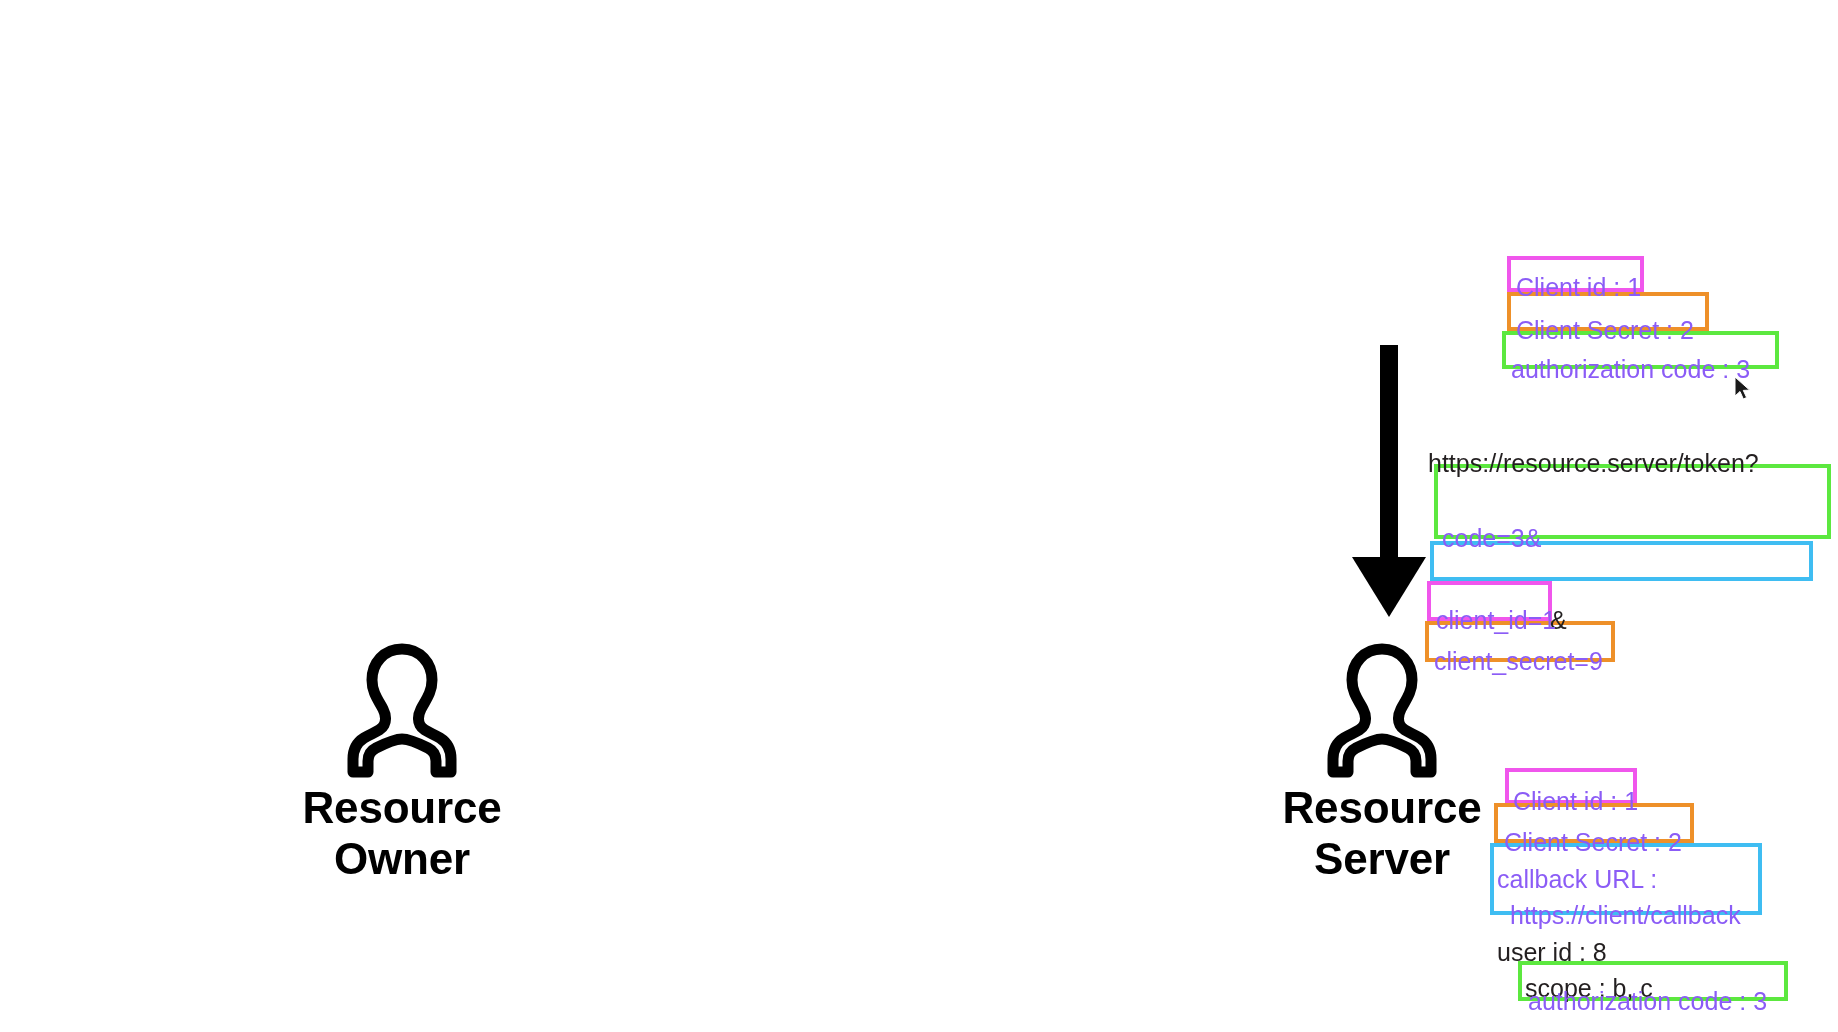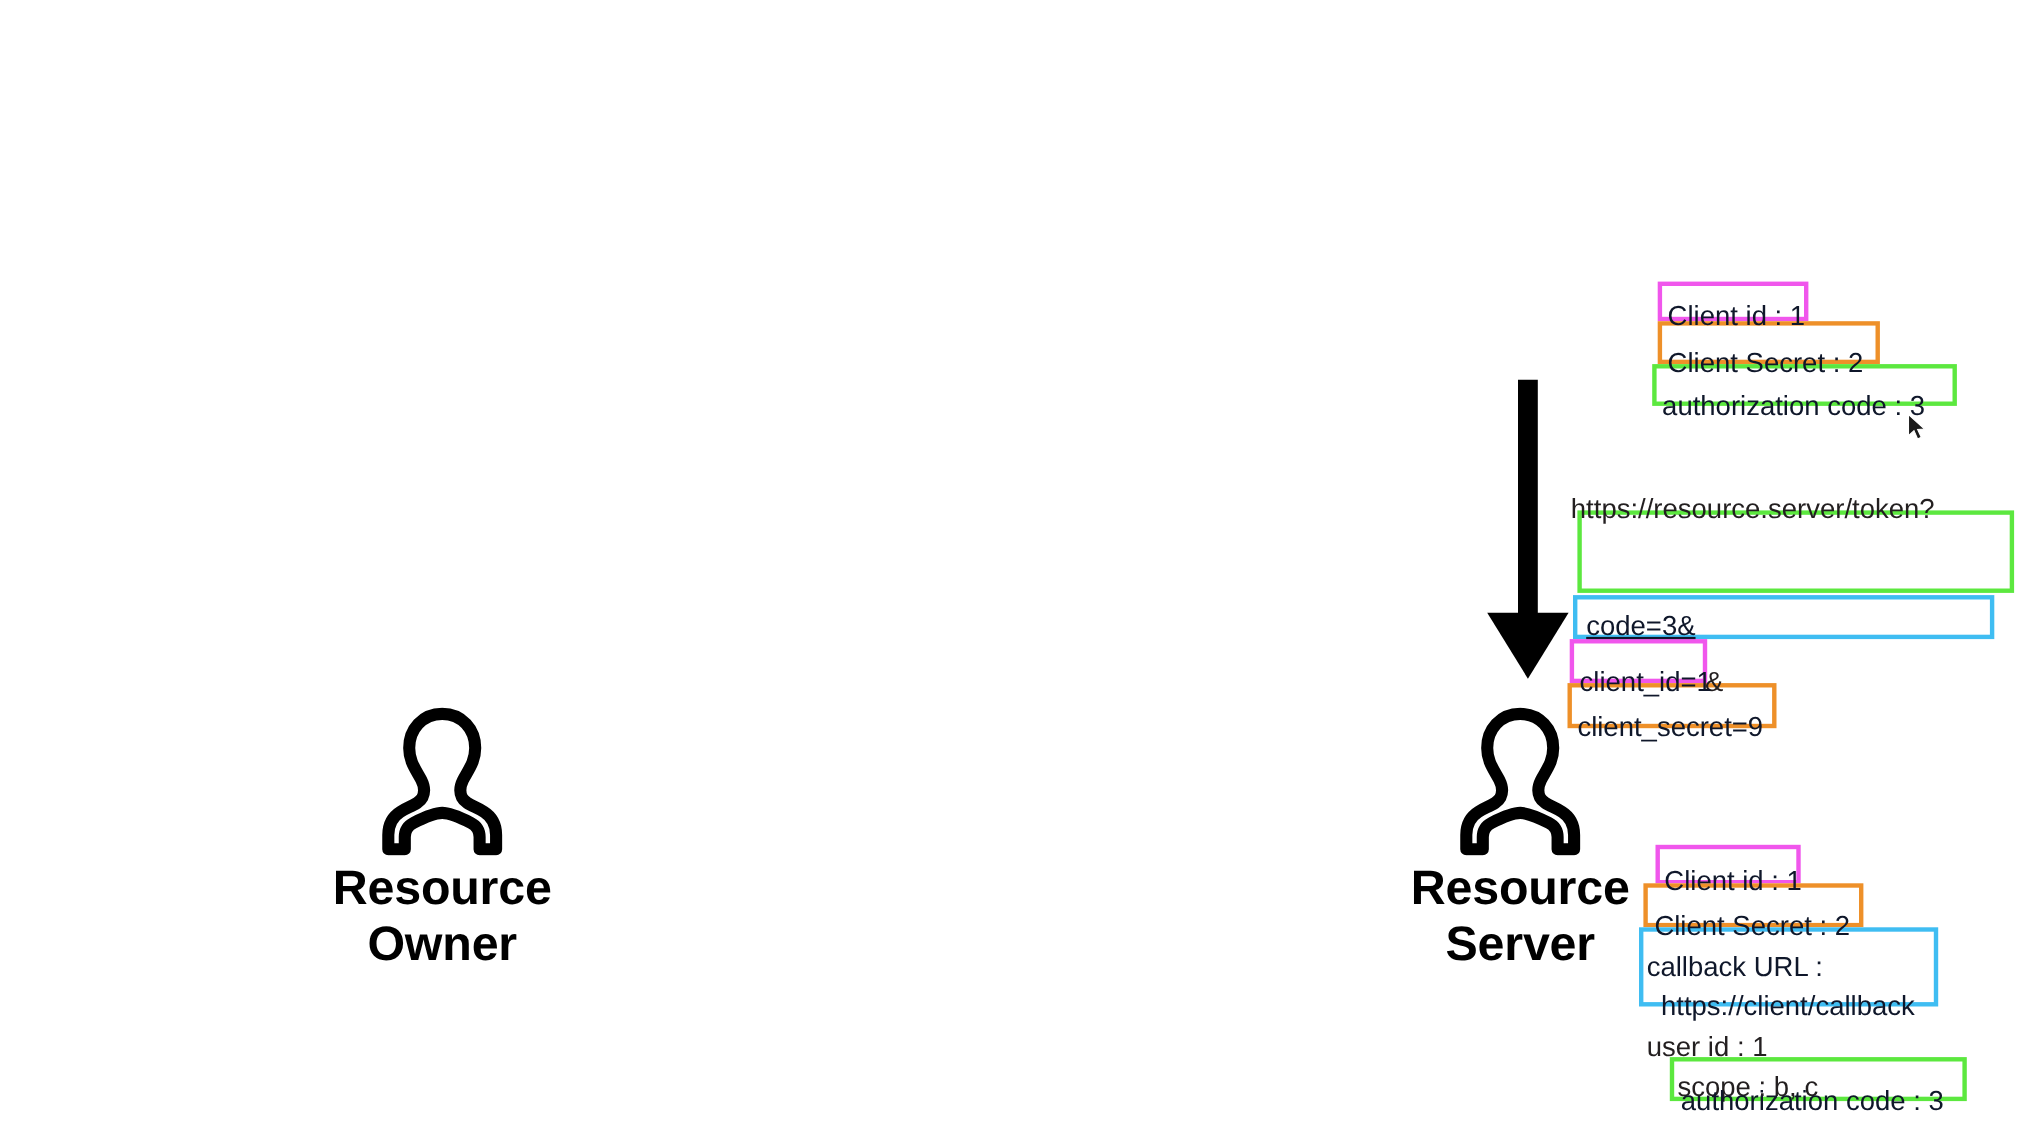--- a/index.html
+++ b/index.html
@@ -45,21 +45,21 @@
     position: absolute;
     border-style: solid;
     border-width: 4px;
     background: #ffffff;
     box-sizing: border-box;
     z-index: 0;
   }
   .hl-label {
     position: absolute;
     font-size: 25px;
-    color: #0f172a;
+    color: #8b5cf6;
     line-height: 1;
     white-space: nowrap;
     z-index: 2;
   }
   .plain-label {
     position: absolute;
     font-size: 25px;
     color: #231f20;
     line-height: 1;
     white-space: nowrap;
@@ -152,21 +152,21 @@
 
     <div class="hl" style="left:1502px; top:331px; width:277px; height:38px; border-color:#5ce83f;"></div>
     <div class="hl-label" style="left:1511px; top:357px;">authorization code : 3</div>
   </div>
 
   <div style="position:absolute; left:0; top:0; width:100%; height:100%;">
 
     <div class="plain-label" style="left:1428px; top:451px;">https://resource.server/token?</div>
 
     <div class="hl" style="left:1434px; top:464px; width:397px; height:75px; border-color:#5ce83f;"></div>
-    <div class="hl-label" style="left:1442px; top:557px;text-decoration:underline;">code=3&amp;</div>
+    <div class="hl-label" style="left:1442px; top:526px;">code=3&amp;</div>
 
     <div class="hl" style="left:1430px; top:541px; width:383px; height:40px; border-color:#3fbdf2;"></div>
 
     <div class="plain-label" style="left:1550px; top:608px;">&amp;</div>
 
     <div class="hl" style="left:1427px; top:581px; width:125px; height:40px; border-color:#f056ec;"></div>
     <div class="hl-label" style="left:1436px; top:608px;">client_id=1</div>
 
     <div class="hl" style="left:1425px; top:621px; width:190px; height:41px; border-color:#ee9029;"></div>
     <div class="hl-label" style="left:1434px; top:649px;">client_secret=9</div>
@@ -177,21 +177,21 @@
     <div class="hl" style="left:1505px; top:768px; width:132px; height:36px; border-color:#f056ec;"></div>
     <div class="hl-label" style="left:1513px; top:789px;">Client id : 1</div>
 
     <div class="hl" style="left:1494px; top:803px; width:200px; height:40px; border-color:#ee9029;"></div>
     <div class="hl-label" style="left:1504px; top:830px;">Client Secret : 2</div>
 
     <div class="hl" style="left:1490px; top:843px; width:272px; height:72px; border-color:#3fbdf2;"></div>
     <div class="hl-label" style="left:1497px; top:867px;">callback URL :</div>
     <div class="hl-label" style="left:1510px; top:903px;">https://client/callback</div>
 
-    <div class="plain-label" style="left:1497px; top:940px;">user id : 1</div>
+    <div class="plain-label" style="left:1497px; top:940px;">user id : 8</div>
 
     <div class="plain-label" style="left:1525px; top:976px;">scope : b, c</div>
 
     <div class="hl" style="left:1518px; top:961px; width:270px; height:40px; border-color:#5ce83f;"></div>
     <div class="hl-label" style="left:1528px; top:989px;">authorization code : 3</div>
   </div>
 
   <div class="cursor" style="left:1734px; top:376px;">
     <svg width="20" height="26" viewBox="0 0 20 26" aria-hidden="true">
       <polygon points="1,1 1,20 6,15.5 9.3,23 12.6,21.5 9.3,14.4 15.6,14.1" fill="#1a1a1a" stroke="#ffffff" stroke-width="1"></polygon>

